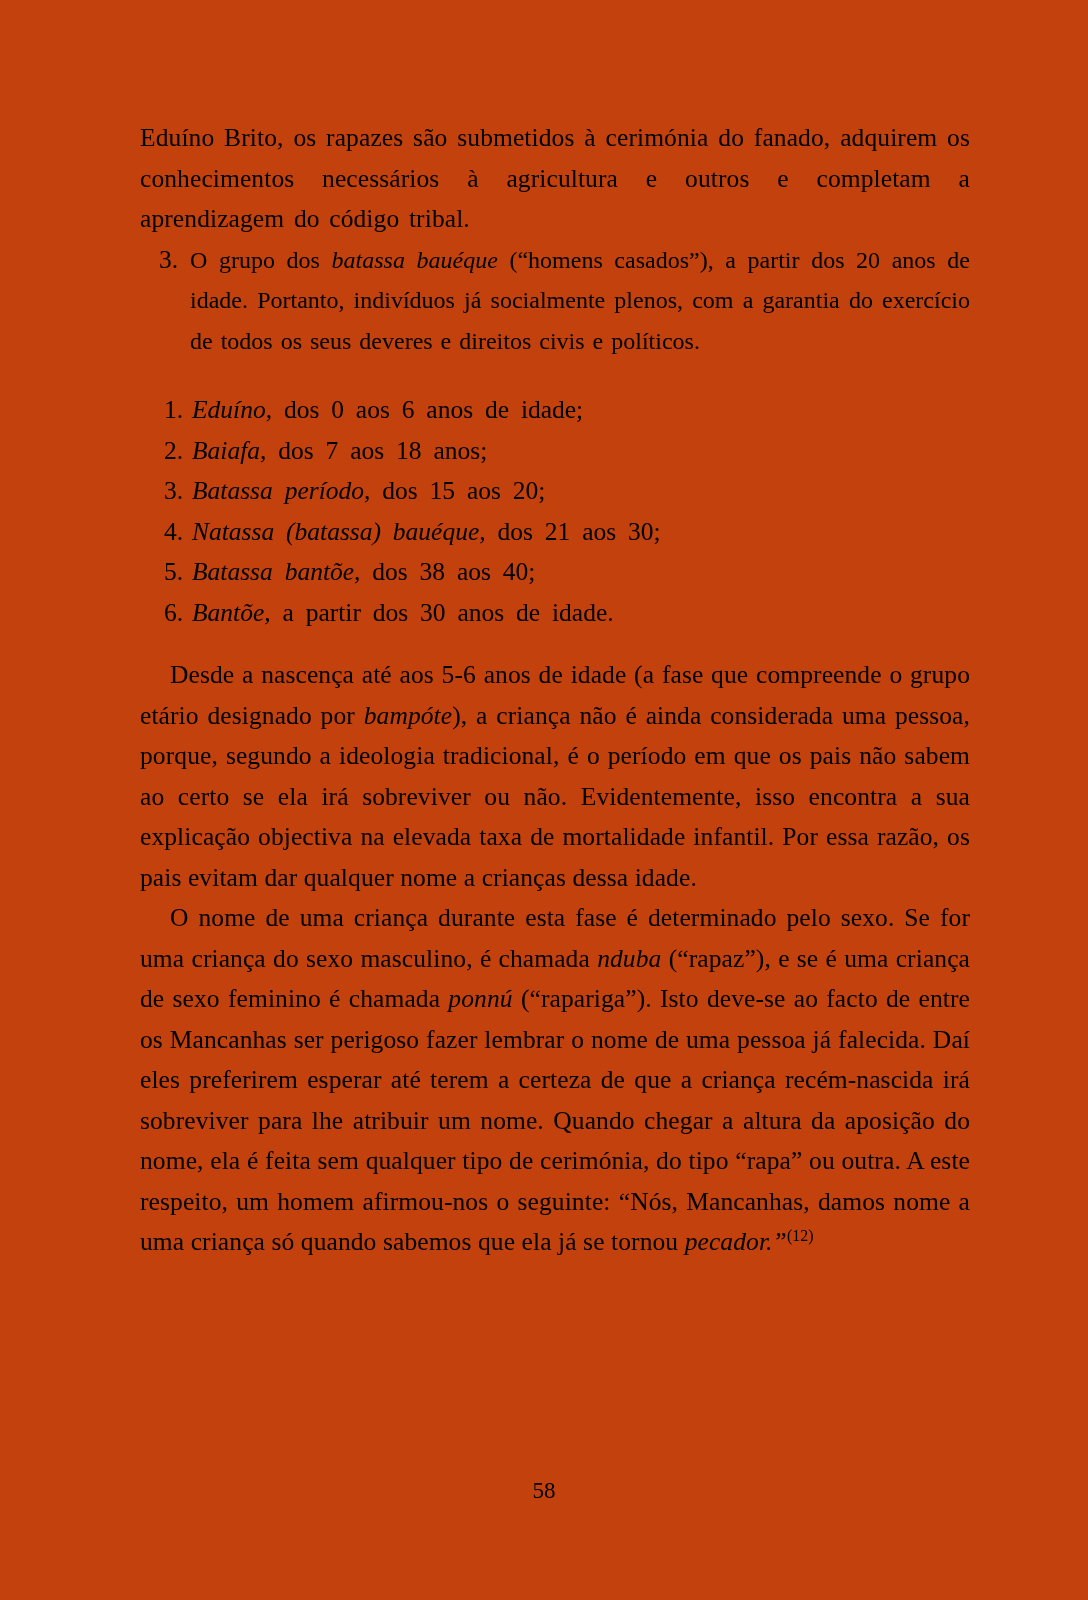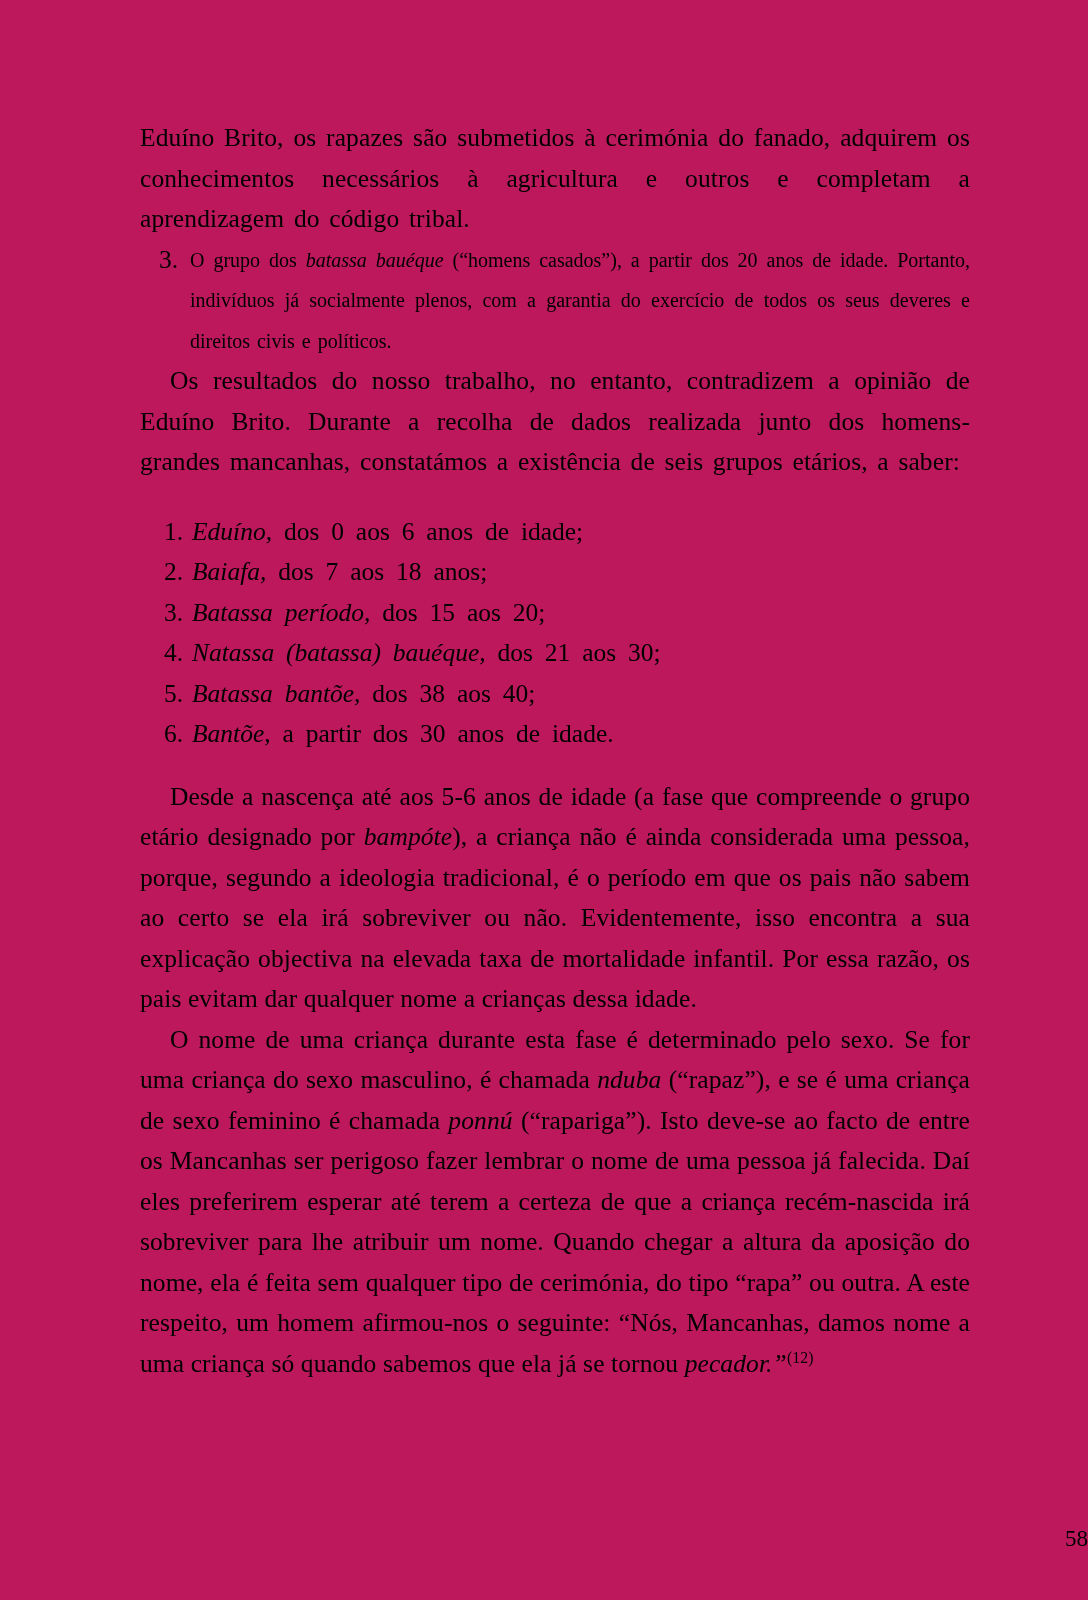--- a/index.html
+++ b/index.html
@@ -4,21 +4,21 @@
 <style>
   html, body {
     margin: 0;
     padding: 0;
     background: #ffffff;
   }
   .page {
     position: relative;
     width: 1088px;
     height: 1600px;
-    background: #be185d;
+    background: #c2410c;
     font-family: "Liberation Serif", "DejaVu Serif", serif;
     color: #000000;
     overflow: hidden;
     text-decoration: underline;
   }
   .content {
     position: absolute;
     left: 140px;
     top: 118px;
     width: 830px;
@@ -51,21 +51,21 @@
     width: 50px;
     flex: 0 0 50px;
     text-align: right;
     padding-right: 12px;
     box-sizing: border-box;
     font-size: 25.5px;
     line-height: 40.5px;
   }
   .top-item .body {
     flex: 1;
-    font-size: 20px;
+    font-size: 24px;
     line-height: 40.5px;
     text-align: justify;
     word-spacing: 2px;
   }
 
   
   .group-list {
     margin: 29px 0 0 0;
     padding: 0;
     list-style: none;
@@ -97,41 +97,39 @@
     vertical-align: super;
     line-height: 0;
     word-spacing: normal;
   }
 
   .page-number {
     position: absolute;
     top: 1478px;
     left: 0;
     width: 1088px;
-    text-align: right;
+    text-align: center;
     font-size: 23px;
     font-family: "Liberation Serif", "DejaVu Serif", serif;
-    margin-top: 48px;
   }
 </style>
 </head>
 <body>
 
 <div class="page">
 
   <div class="content">
 
     <p class="para loose">Eduíno Brito, os rapazes são submetidos à cerimónia do fanado, adquirem os conhecimentos necessários à agricultura e outros e completam a aprendizagem do código tribal.</p>
 
     <div class="top-item">
       <span class="num">3.</span>
       <span class="body"><span>O grupo dos </span><i>batassa bauéque</i><span> (“homens casados”), a partir dos 20 anos de idade. Portanto, indivíduos já socialmente plenos, com a garantia do exercício de todos os seus deveres e direitos civis e políticos.</span></span>
     </div>
 
-    <p class="para indent loose">Os resultados do nosso trabalho, no entanto, contradizem a opinião de Eduíno Brito. Durante a recolha de dados realizada junto dos homens-grandes mancanhas, constatámos a existência de seis grupos etários, a saber:</p>
 
     <ul class="group-list">
       <li>
         <span class="num">1.</span>
         <span class="txt"><i>Eduíno,</i><span> dos 0 aos 6 anos de idade;</span></span>
       </li>
       <li>
         <span class="num">2.</span>
         <span class="txt"><i>Baiafa,</i><span> dos 7 aos 18 anos;</span></span>
       </li>

